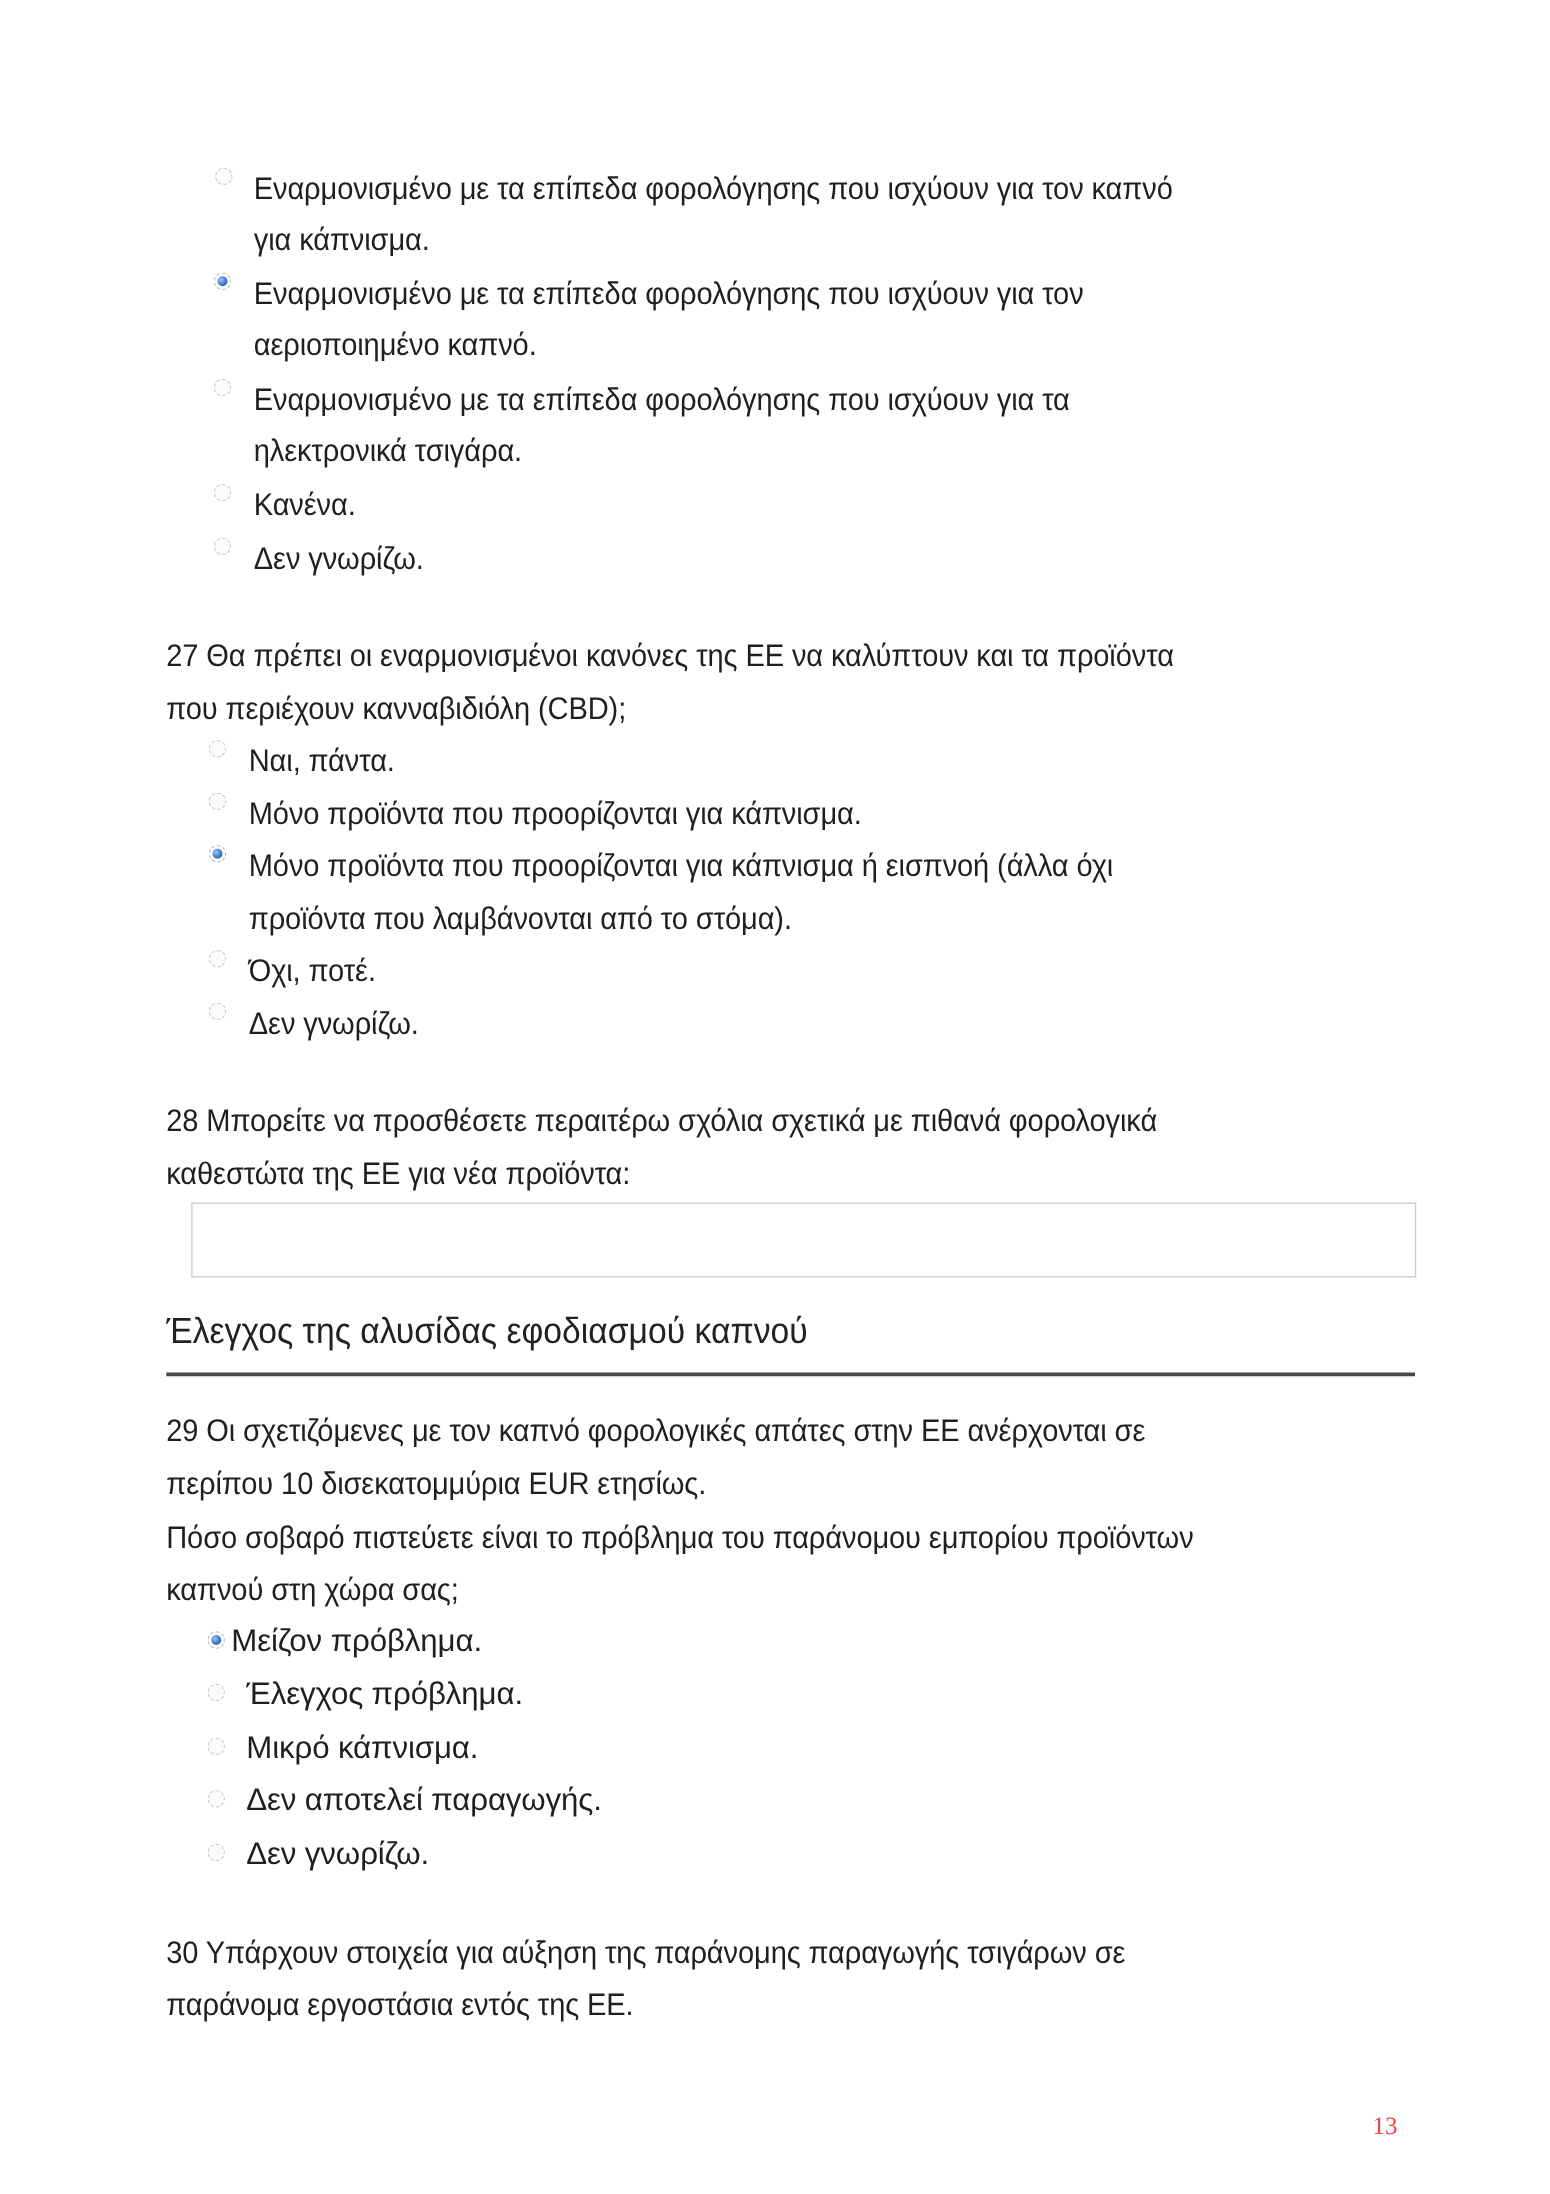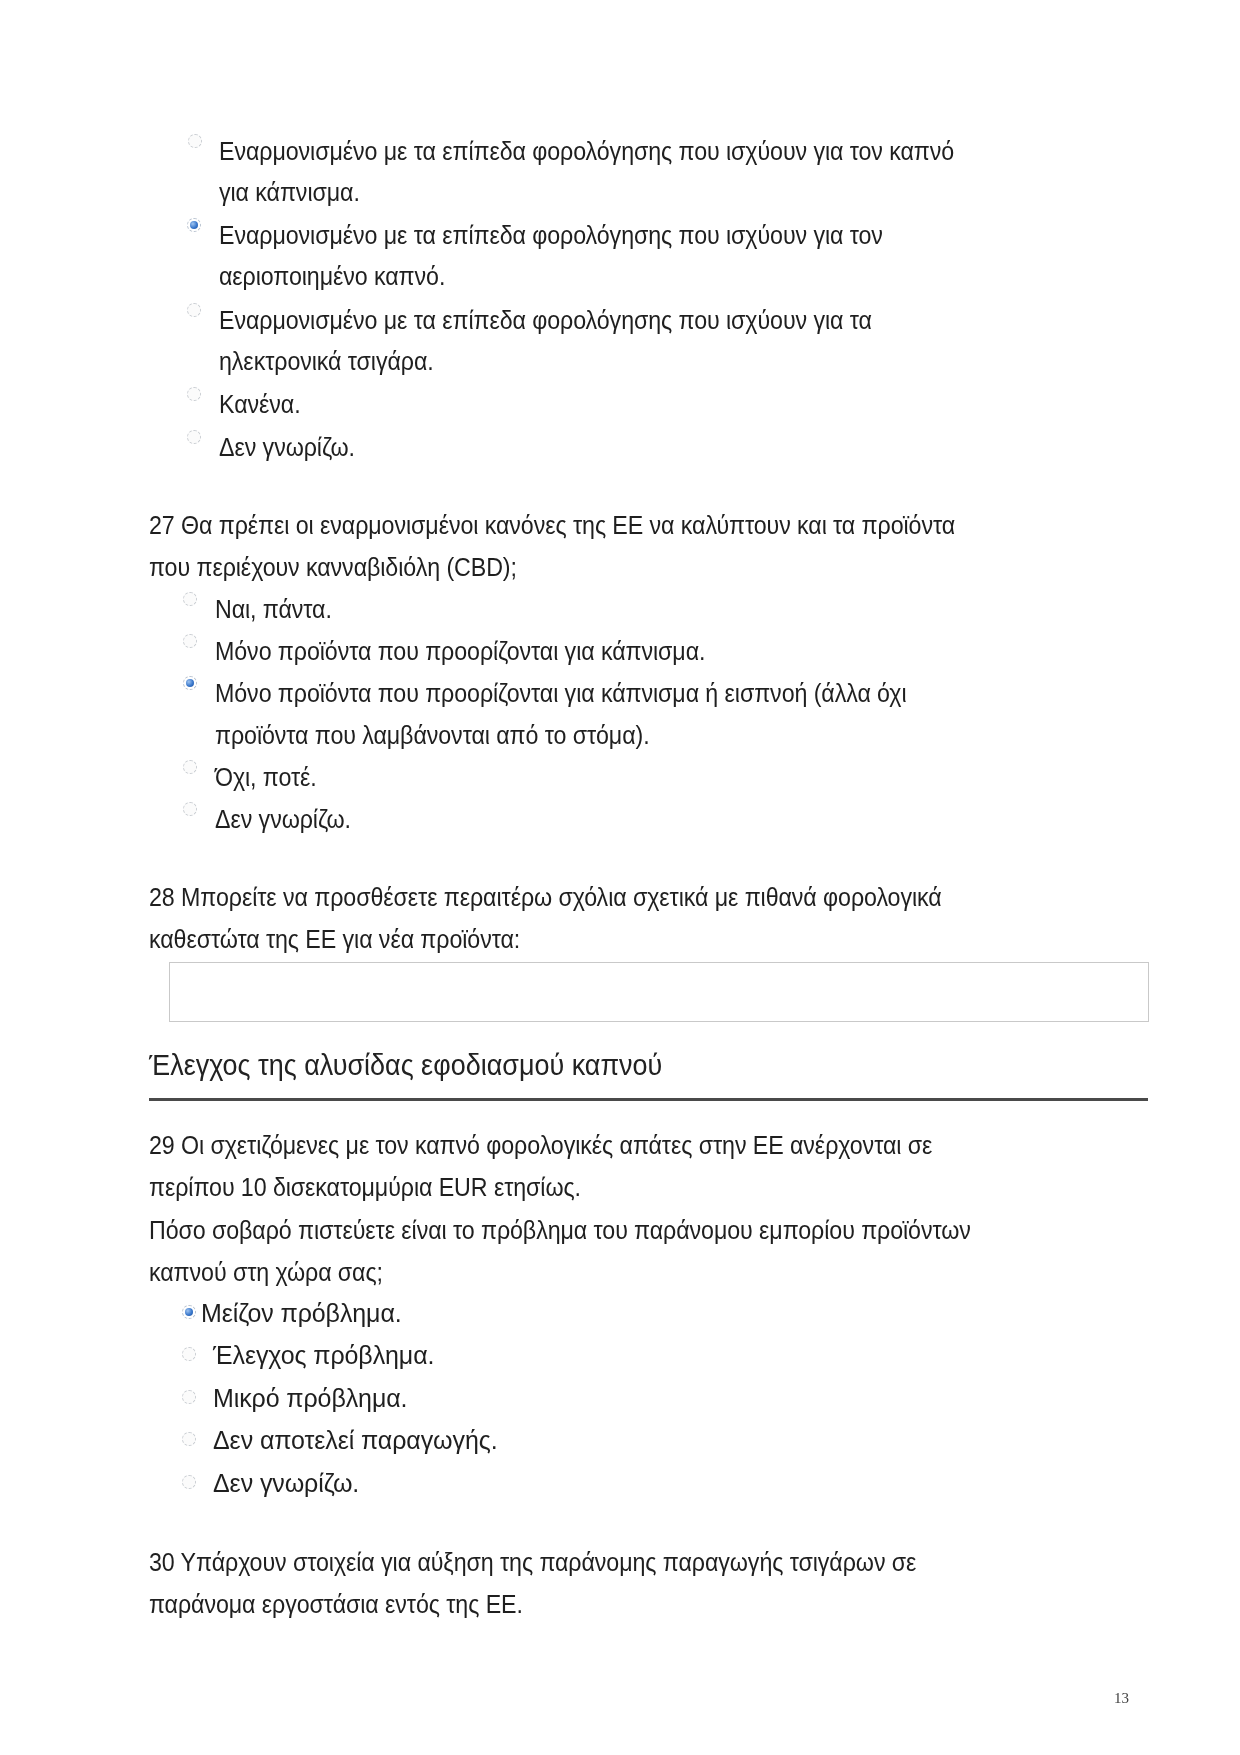--- a/index.html
+++ b/index.html
@@ -1,39 +1,39 @@
 <!DOCTYPE html>
 <html><head>
 <meta charset="utf-8">
 <style>
   html, body { margin: 0; padding: 0; background: #ffffff; }
   body { width: 1240px; height: 1755px; position: relative; overflow: hidden;
          font-family: "Liberation Sans", sans-serif; color: #1f1f1f; }
-  .page { position: absolute; left: 0; top: 0; width: 1004px; height: 1755px; margin-left: 16px; }
+  .page { position: absolute; left: 0; top: 0; width: 1004px; height: 1755px; }
   .line { position: absolute; font-size: 25px; line-height: 30px; white-space: nowrap;
           letter-spacing: -0.1px; transform: scaleX(0.93); transform-origin: left center; }
   .q-text { left: 133px; }
   .radio {
     position: absolute; width: 14px; height: 14px; border-radius: 50%;
     border: 1px dashed #c9cdd2; background: #fbfbfb; box-sizing: border-box;
   }
   .radio.checked { border: 1px dashed #b8c2cf; background: #ffffff; }
   .radio.checked::after {
     content: ""; position: absolute; left: 2px; top: 2px; width: 8px; height: 8px; border-radius: 50%;
     background: radial-gradient(circle at 35% 35%, #9fc4f0 0%, #3a78cc 55%, #1d4f9b 100%);
   }
   .textarea {
     position: absolute; left: 153px; top: 962px; width: 980px; height: 60px;
     border: 1px solid #c9c9c9; box-sizing: border-box; background: #fff;
   }
   .section-heading { position: absolute; left: 133px; top: 1048px; font-size: 29px; line-height: 34px;
     white-space: nowrap; color: #222; transform: scaleX(0.93); transform-origin: left center; }
   .section-rule { position: absolute; left: 133px; top: 1098px; width: 999px; height: 3px; background: #4a4a4a; }
   .page-number { position: absolute; left: 1098px; top: 1690px; font-family: "Liberation Serif", serif;
-    font-size: 15px; color: #404040; }
+    font-size: 20px; color: #ef4444; }
 </style>
 </head>
 <body>
 
 <div class="page">
 
   <div>
     <div>
       <span class="radio" style="left:172px;top:134px;"></span>
       <span class="line" style="left:203px;top:136px;">Εναρμονισμένο με τα επίπεδα φορολόγησης που ισχύουν για τον καπνό</span>
@@ -106,21 +106,21 @@
     <div>
       <span class="radio checked" style="left:166px;top:1305px;"></span>
       <span class="line" style="left:185px;top:1298px;transform:none;">Μείζον πρόβλημα.</span>
     </div>
     <div>
       <span class="radio" style="left:166px;top:1347px;"></span>
       <span class="line" style="left:197px;top:1340px;transform:none;">Έλεγχος πρόβλημα.</span>
     </div>
     <div>
       <span class="radio" style="left:166px;top:1390px;"></span>
-      <span class="line" style="left:197px;top:1383px;transform:none;">Μικρό πρόβλημα.</span>
+      <span class="line" style="left:197px;top:1383px;transform:none;">Μικρό κάπνισμα.</span>
     </div>
     <div>
       <span class="radio" style="left:166px;top:1432px;"></span>
       <span class="line" style="left:197px;top:1425px;transform:none;">Δεν αποτελεί παραγωγής.</span>
     </div>
     <div>
       <span class="radio" style="left:166px;top:1475px;"></span>
       <span class="line" style="left:197px;top:1468px;transform:none;">Δεν γνωρίζω.</span>
     </div>
   </div>

